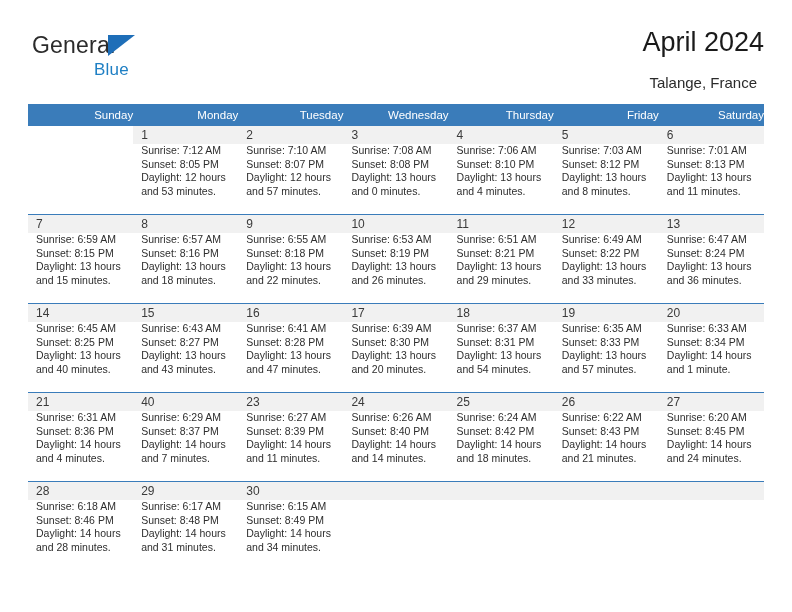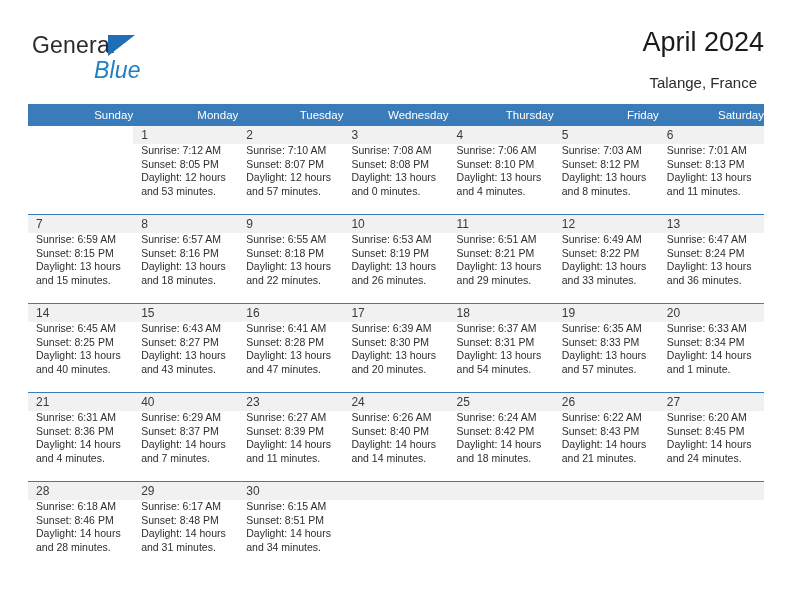--- a/index.html
+++ b/index.html
@@ -51,25 +51,24 @@
     top: 3px;
     width: 0;
     height: 0;
     border-left: 27px solid #1e6eb8;
     border-bottom: 21px solid transparent;
   }
   .logo-blue {
     position: absolute;
     left: 62px;
     top: 25px;
-    font-size: 23px;
+    font-size: 17px;
     letter-spacing: 0.2px;
     color: #1e7fc4;
     line-height: 26px;
-    font-style: italic;
   }
 
   .title-block {
     position: absolute;
     right: 0;
     top: 0;
     text-align: center;
   }
   .cal-title {
     font-size: 27px;
@@ -528,21 +527,21 @@
                 <div>Daylight: 14 hours</div>
                 <div>and 31 minutes.</div>
               </div>
             </div>
           </td>
           <td>
             <div class="cell-inner">
               <div class="daynum">30</div>
               <div class="info">
                 <div>Sunrise: 6:15 AM</div>
-                <div>Sunset: 8:51 PM</div>
+                <div>Sunset: 8:49 PM</div>
                 <div>Daylight: 14 hours</div>
                 <div>and 34 minutes.</div>
               </div>
             </div>
           </td>
           <td>
             <div class="cell-inner empty">
               <div class="daynum"></div>
               <div class="info">
                 <div></div>

